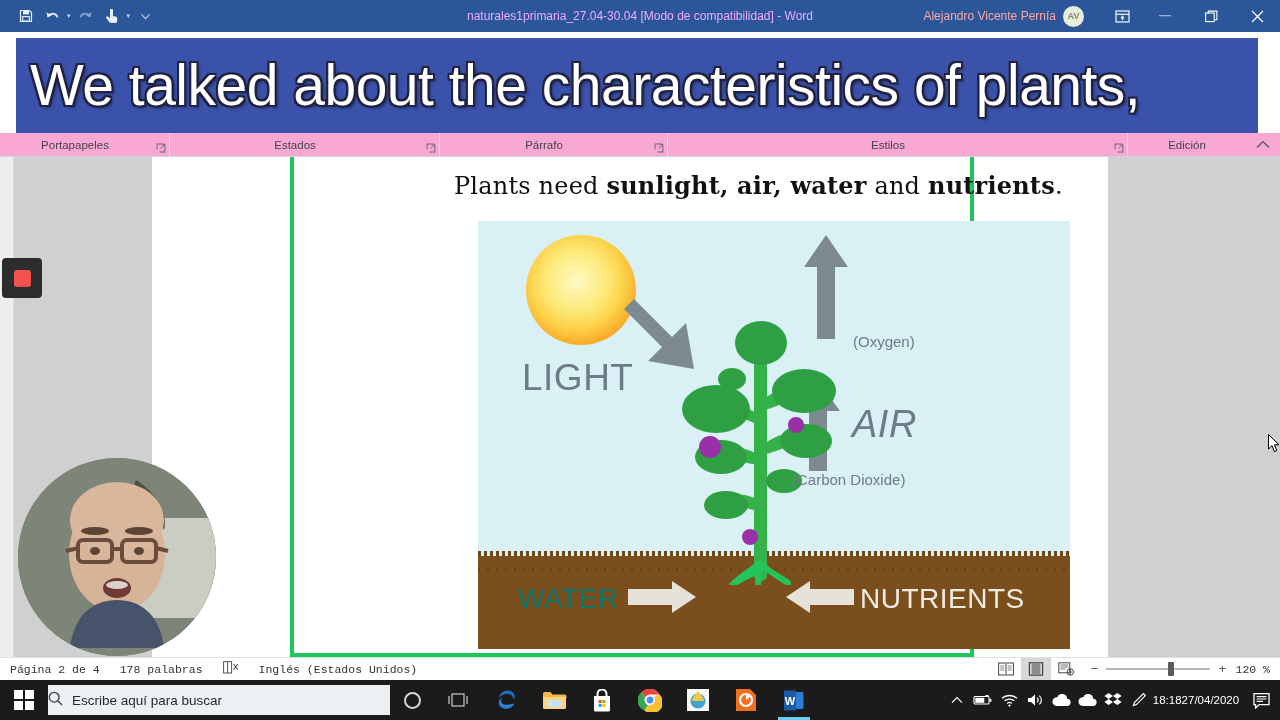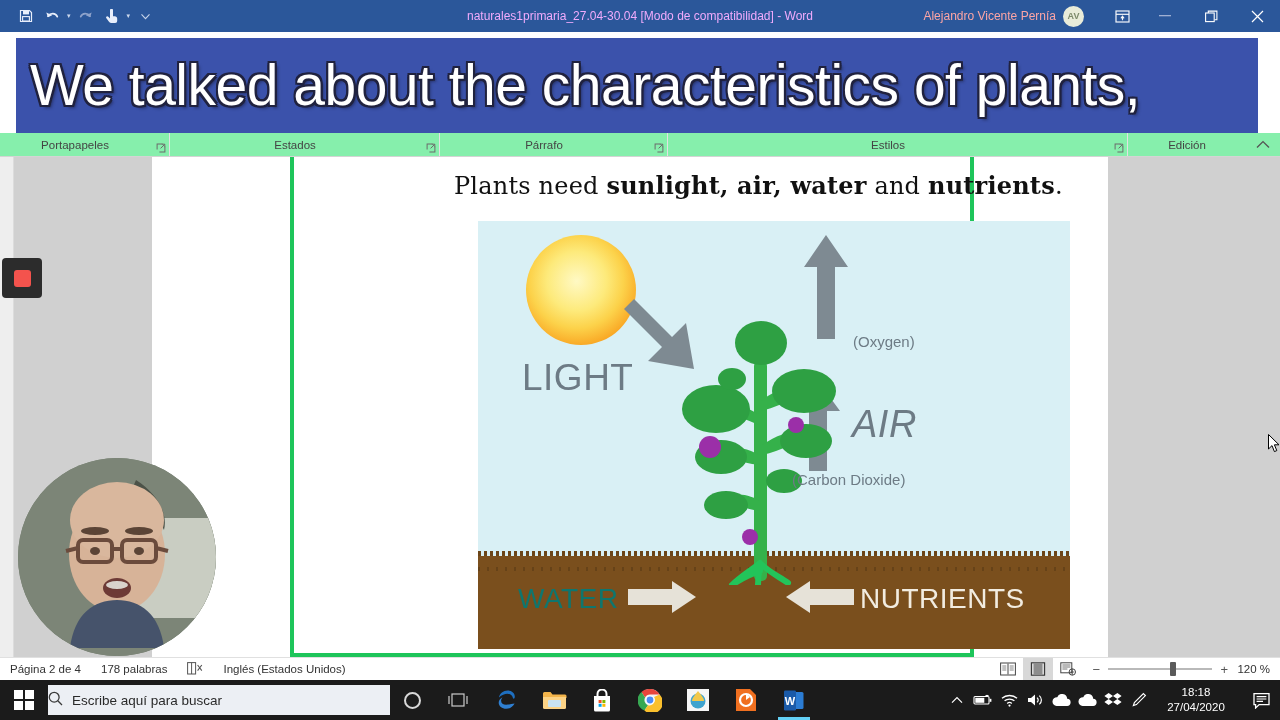--- a/index.html
+++ b/index.html
@@ -62,21 +62,21 @@
       -2px -2px 0 #20223f, 2px -2px 0 #20223f,
       -2px 2px 0 #20223f, 2px 2px 0 #20223f,
       0px -2px 0 #20223f, 0px 2px 0 #20223f,
       -2px 0px 0 #20223f, 2px 0px 0 #20223f,
       3px 3px 3px rgba(20,22,45,.5);
   }
 
   
   .ribbon-tail {
     position: absolute; left: 0; top: 133px; width: 1280px; height: 24px;
-    background: #86efac; border-bottom: 1px solid #d4d4d4;
+    background: #f9a8d4; border-bottom: 1px solid #d4d4d4;
     display: flex; align-items: flex-end;
   }
   .rgroup {
     height: 23px; position: relative;
     display: flex; align-items: center; justify-content: center;
     border-right: 1px solid #e2e2e2;
     font-size: 11.5px; color: #444444;
   }
   .rgroup .glabel { flex: 1; text-align: center; }
   .rgroup .launcher {
@@ -155,21 +155,21 @@
   }
   .lbl-nutr {
     position: absolute; left: 382px; top: 362px; font-size: 28px;
     color: #f2ece0; letter-spacing: .5px; white-space: nowrap;
   }
 
   
   .statusbar {
     position: absolute; left: 0; top: 657px; width: 1280px; height: 23px;
     background: #ffffff; border-top: 1px solid #e0e0e0;
-    display: flex; align-items: center; font-size: 11.5px; color: #333333;
+    display: flex; align-items: center; font-size: 11.5px; color: #333333; font-family: Liberation Mono, monospace;
   }
   .sb-item { padding: 0 10px; white-space: nowrap; }
   .sb-right { margin-left: auto; display: flex; align-items: center; }
   .view-btn {
     width: 30px; height: 22px; display: flex; align-items: center; justify-content: center;
     color: #444;
   }
   .view-btn.active { background: #d8d8d8; }
   .zoom-wrap { display: flex; align-items: center; gap: 7px; padding: 0 8px; }
   .zoom-sign { color: #555; font-size: 13px; width: 10px; text-align: center; }
@@ -201,21 +201,21 @@
   .tb-app {
     width: 48px; height: 40px; position: relative;
     display: flex; align-items: center; justify-content: center;
   }
   .tb-app .under {
     position: absolute; bottom: 0; left: 8px; width: 32px; height: 3px; background: #63d0f5;
   }
   .tray { margin-left: auto; display: flex; align-items: center; color: #ffffff; }
   .tray-ico { width: 26px; height: 40px; display: flex; align-items: center; justify-content: center; }
   .clock {
-    display: flex; flex-direction: column; align-items: center; justify-content: center;
+    display: flex; flex-direction: row; align-items: center; justify-content: center;
     font-size: 11.5px; color: #ffffff; line-height: 1.28; padding: 0 12px 0 8px; width: 92px;
   }
   .action-center { width: 36px; height: 40px; display: flex; align-items: center; justify-content: center; }
 
   
   .rec-btn {
     position: absolute; left: 2px; top: 258px; width: 40px; height: 40px;
     background: #2c2c2c; border-radius: 4px;
     display: flex; align-items: center; justify-content: center;
   }

